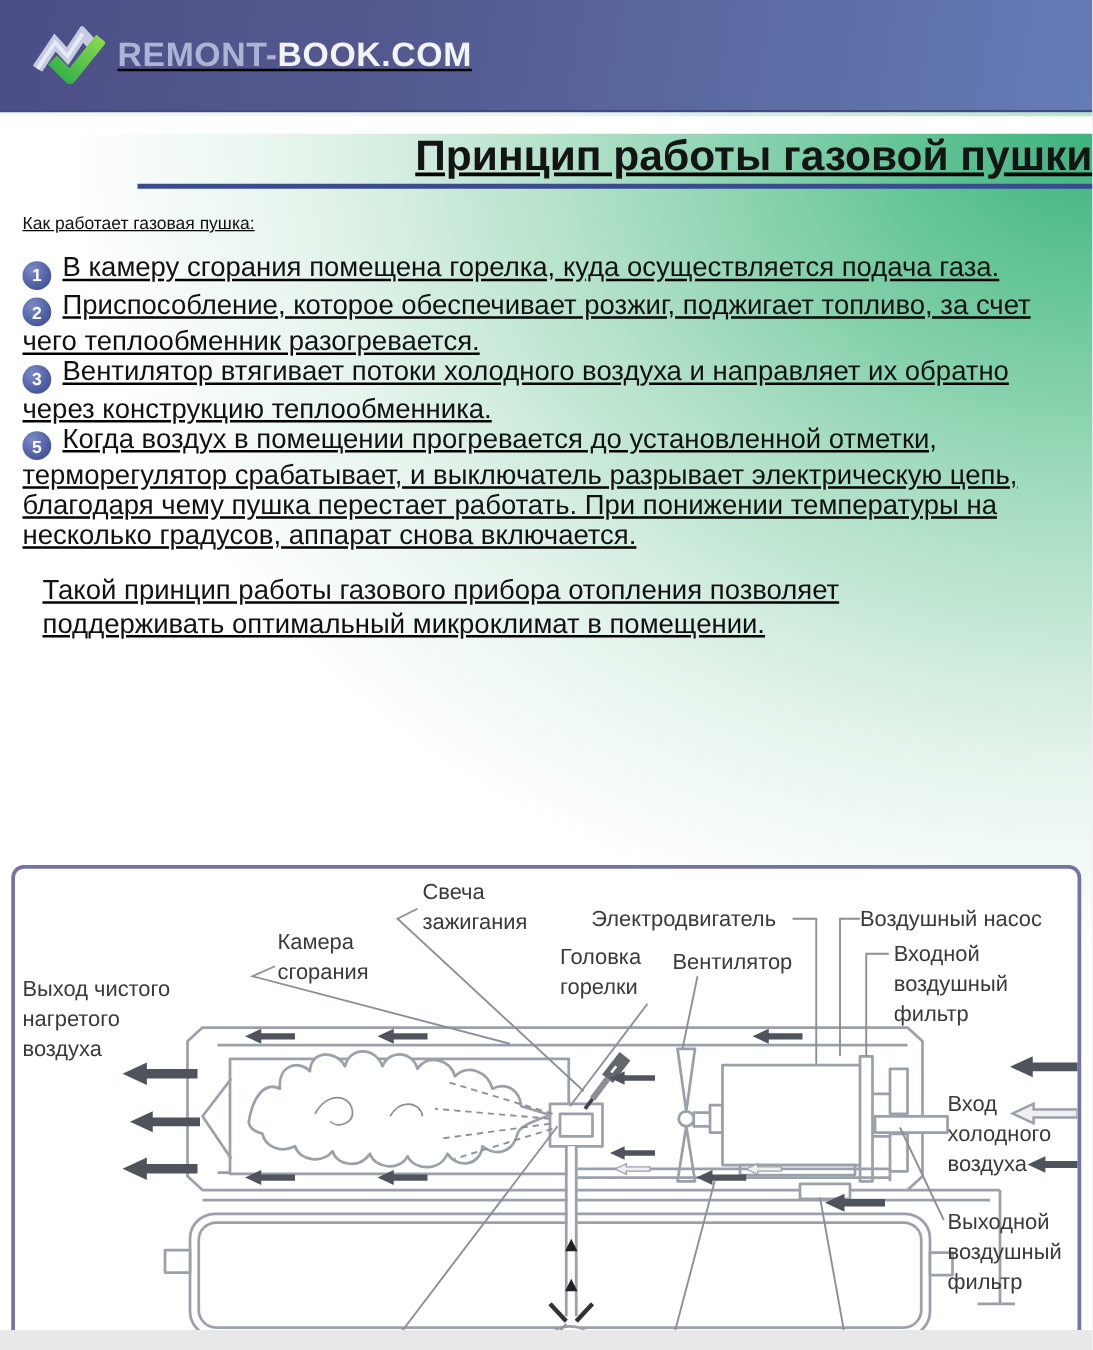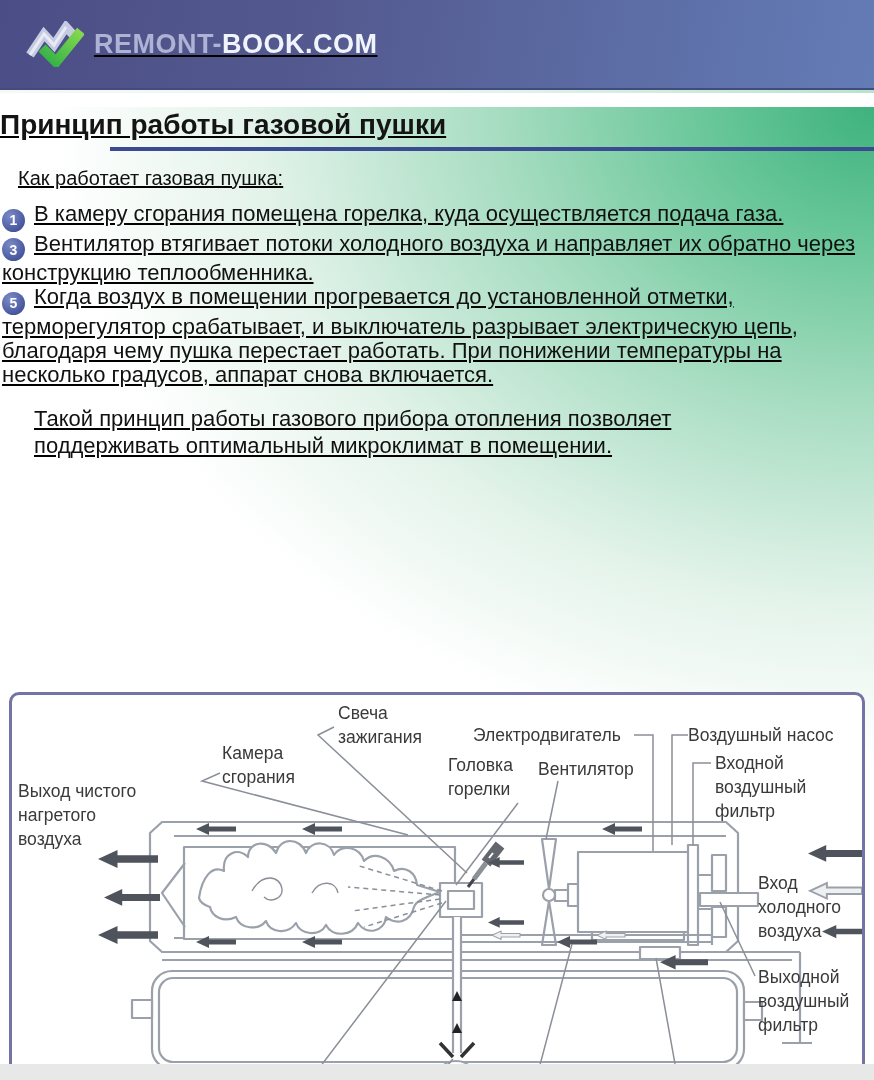--- a/index.html
+++ b/index.html
@@ -11,24 +11,24 @@
         border-bottom:2px solid #434a7d;}
   .logo{display:flex;align-items:center;gap:10px;}
   .logo-text{font-size:27px;font-weight:bold;letter-spacing:.5px;white-space:nowrap;}
   .logo-muted{color:#aeb3d6;}
   .logo-strong{color:#f2f4fc;}
   .tagline{color:#ffffff;font-style:italic;font-size:17px;line-height:24px;text-align:right;max-width:318px;}
   .header-sep{height:3px;background:linear-gradient(to right,#f6f8f6,#e9f6ef 50%,#b7e4cd);}
   
   .content{position:relative;height:987px;
         background:radial-gradient(1000px 800px at 100% 0%,#3eb27d 0%,#67c698 16%,#a8ddc2 38%,#e3f3ea 62%,#ffffff 82%);}
-  h1.page-title{margin:14px 0 0;font-size:28px;line-height:36px;font-weight:bold;color:#141414;text-align:left;}
+  h1.page-title{margin:14px 0 0;font-size:34px;line-height:36px;font-weight:bold;color:#141414;text-align:right;}
   .title-rule{height:4px;background:#3b4b92;margin:4px 0 0 110px;}
-  .intro{margin:14px 16px 0 18px;font-size:20px;line-height:26px;color:#111;}
-  .steps{margin:11px 16px 0 2px;font-size:22px;line-height:24px;color:#111;}
+  .intro{margin:14px 16px 0 18px;font-size:14px;line-height:26px;color:#111;}
+  .steps{margin:11px 16px 0 18px;font-size:22px;line-height:24px;color:#111;}
   .steps p{margin:0;}
   .step-badge{display:inline-flex;align-items:center;justify-content:center;width:23px;height:23px;
         border-radius:50%;background:radial-gradient(circle at 35% 30%,#7b8ac6,#45549b 75%);
         color:#fff;font-size:14px;font-weight:bold;margin-right:9px;vertical-align:-4px;}
   .conclusion{margin:18px 16px 0 34px;font-size:22px;line-height:27px;color:#111;max-width:700px;}
   
   .diagram-panel{position:absolute;left:9px;top:585px;width:856px;height:461px;box-sizing:border-box;
         background:#ffffff;border:3px solid #7374a4;border-radius:10px;}
   .diagram-panel svg{display:block;}
   
@@ -63,20 +63,21 @@
   </header>
   <div class="header-sep"></div>
 
   <main class="content">
     <h1 class="page-title">Принцип работы газовой пушки</h1>
     <div class="title-rule"></div>
     <p class="intro">Как работает газовая пушка:</p>
 
     <div class="steps">
       <p><span class="step-badge">1</span><span>В камеру сгорания помещена горелка, куда осуществляется подача газа.</span></p>
+      <p><span class="step-badge">2</span><span>Приспособление, которое обеспечивает розжиг, поджигает топливо, за счет чего теплообменник разогревается.</span></p>
       <p><span class="step-badge">3</span><span>Вентилятор втягивает потоки холодного воздуха и направляет их обратно через конструкцию теплообменника.</span></p>
       <p><span class="step-badge">5</span><span>Когда воздух в помещении прогревается до установленной отметки, терморегулятор срабатывает, и выключатель разрывает электрическую цепь, благодаря чему пушка перестает работать. При понижении температуры на несколько градусов, аппарат снова включается.</span></p>
     </div>
 
     <p class="conclusion">Такой принцип работы газового прибора отопления позволяет поддерживать оптимальный микроклимат в помещении.</p>
 
     <section class="diagram-panel">
       <svg viewBox="0 0 850 455" width="850" height="455">
         <defs>
           <polygon id="arrL" points="0,6 13,0 13,3.5 40,3.5 40,8.5 13,8.5 13,12"></polygon>

